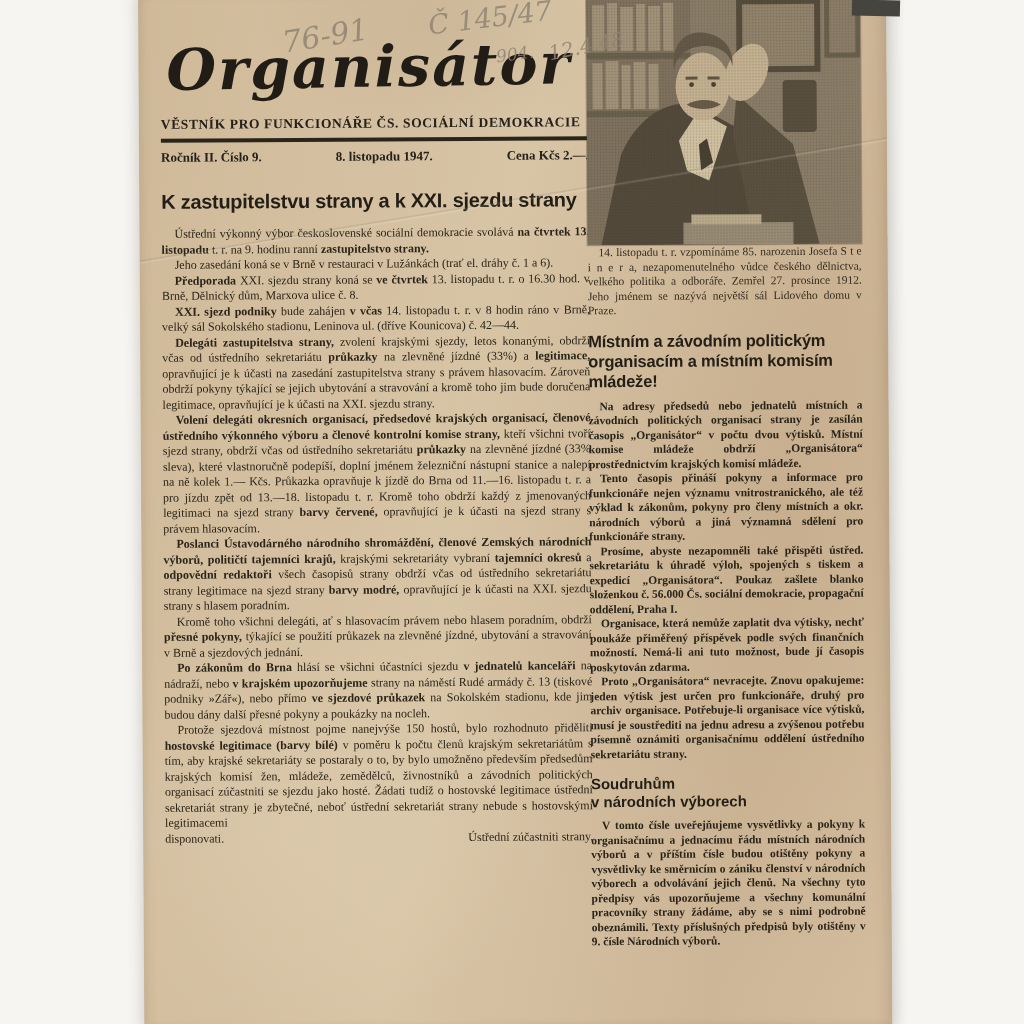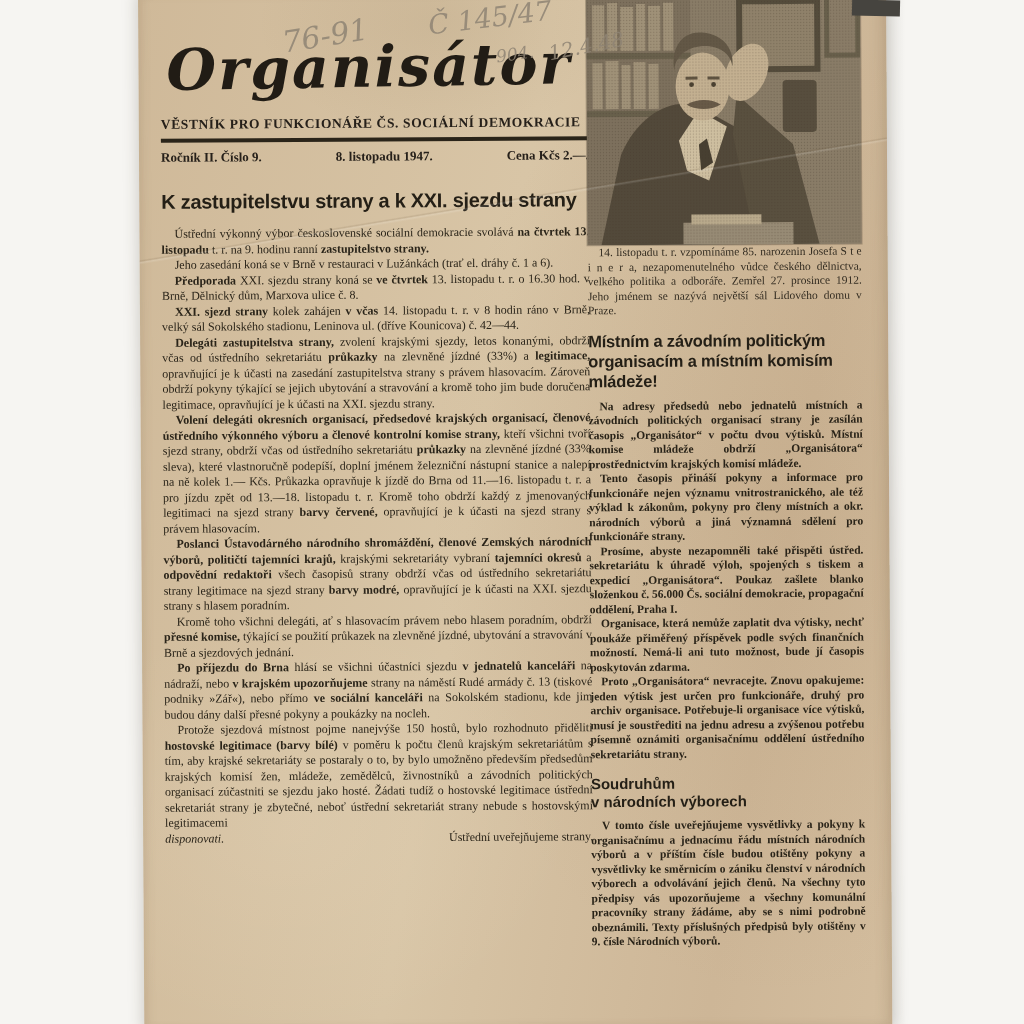--- a/index.html
+++ b/index.html
@@ -58,21 +58,21 @@
   .left-col h1{
     font-family:"Liberation Sans", sans-serif;font-weight:bold;
     font-size:20px;line-height:1.2;letter-spacing:-0.3px;color:#241f16;
     margin:0 0 13px 0;
   }
   .left-col p{
     margin:0;font-size:12px;line-height:15.5px;text-align:justify;
     text-indent:13px;
   }
   .sig-row{display:flex;justify-content:space-between;font-size:12px;line-height:15.5px;}
-  .sig-row .sig{padding-right:6px;font-style:italic;}
+  .sig-row .sig{padding-right:6px;}
   
   .right-col{position:absolute;left:448px;top:6px;width:274px;color:#292318;}
   .photo-frame{width:274px;height:250px;overflow:hidden;background:#8a7f6d;
     box-shadow:0 0 0 1px rgba(60,50,35,0.3);}
   .caption{margin-top:7px;font-size:11px;line-height:14px;text-align:justify;
     text-indent:10px;color:#332c21;}
   .right-col h2{
     font-family:"Liberation Sans", sans-serif;font-weight:bold;font-size:16.5px;
     line-height:1.22;color:#241f16;margin:13px 0 8px 0;letter-spacing:-0.2px;
   }
@@ -101,30 +101,30 @@
       <span>8. listopadu 1947.</span>
       <span>Cena Kčs 2.—.</span>
     </div>
   </div>
 
   <div class="left-col">
     <h1>K zastupitelstvu strany a k XXI. sjezdu strany</h1>
     <p><span>Ústřední výkonný výbor československé sociální demokracie svolává </span><b>na čtvrtek 13. listopadu</b><span> t. r. na 9. hodinu ranní </span><b>zastupitelstvo strany.</b></p>
     <p><span>Jeho zasedání koná se v Brně v restauraci v Lužánkách (trať el. dráhy č. 1 a 6).</span></p>
     <p><b>Předporada</b><span> XXI. sjezdu strany koná se </span><b>ve čtvrtek</b><span> 13. listopadu t. r. o 16.30 hod. v Brně, Dělnický dům, Marxova ulice č. 8.</span></p>
-    <p><b>XXI. sjezd strany</b><span> kolek zahájen </span><b>v včas</b><span> 14. listopadu t. r. v 8 hodin ráno v Brně, velký sál Sokolského stadionu, Leninova ul. (dříve Kounicova) č. 42—44.</span></p>
+    <p><b>XXI. sjezd podniky</b><span> bude zahájen </span><b>v včas</b><span> 14. listopadu t. r. v 8 hodin ráno v Brně, velký sál Sokolského stadionu, Leninova ul. (dříve Kounicova) č. 42—44.</span></p>
     <p><b>Delegáti zastupitelstva strany,</b><span> zvolení krajskými sjezdy, letos konanými, obdrží včas od ústředního sekretariátu </span><b>průkazky</b><span> na zlevněné jízdné (33%) a </span><b>legitimace,</b><span> opravňující je k účasti na zasedání zastupitelstva strany s právem hlasovacím. Zároveň obdrží pokyny týkající se jejich ubytování a stravování a kromě toho jim bude doručena legitimace, opravňující je k účasti na XXI. sjezdu strany.</span></p>
     <p><b>Volení delegáti okresních organisací, předsedové krajských organisací, členové ústředního výkonného výboru a členové kontrolní komise strany,</b><span> kteří všichni tvoří sjezd strany, obdrží včas od ústředního sekretariátu </span><b>průkazky</b><span> na zlevněné jízdné (33% sleva), které vlastnoručně podepíší, doplní jménem železniční nástupní stanice a nalepí na ně kolek 1.— Kčs. Průkazka opravňuje k jízdě do Brna od 11.—16. listopadu t. r. a pro jízdu zpět od 13.—18. listopadu t. r. Kromě toho obdrží každý z jmenovaných legitimaci na sjezd strany </span><b>barvy červené,</b><span> opravňující je k účasti na sjezd strany s právem hlasovacím.</span></p>
     <p><b>Poslanci Ústavodárného národního shromáždění, členové Zemských národních výborů, političtí tajemníci krajů,</b><span> krajskými sekretariáty vybraní </span><b>tajemníci okresů</b><span> a </span><b>odpovědní redaktoři</b><span> všech časopisů strany obdrží včas od ústředního sekretariátu strany legitimace na sjezd strany </span><b>barvy modré,</b><span> opravňující je k účasti na XXI. sjezdu strany s hlasem poradním.</span></p>
-    <p><span>Kromě toho všichni delegáti, ať s hlasovacím právem nebo hlasem poradním, obdrží </span><b>přesné komise,</b><span> týkající se použití průkazek na zlevněné jízdné, ubytování a stravování v Brně a sjezdových jednání.</span></p>
-    <p><b>Po příjezdu do Brna</b><span> hlásí se všichni účastníci sjezdu </span><b>v jednatelů kanceláři</b><span> na nádraží, nebo </span><b>v krajském upozorňujeme</b><span> strany na náměstí Rudé armády č. 13 (tiskové podniky »Zář«), nebo přímo </span><b>ve sociální kanceláři</b><span> na Sokolském stadionu, kde jim budou dány další přesné pokyny a poukázky na nocleh.</span></p>
+    <p><span>Kromě toho všichni delegáti, ať s hlasovacím právem nebo hlasem poradním, obdrží </span><b>přesné pokyny,</b><span> týkající se použití průkazek na zlevněné jízdné, ubytování a stravování v Brně a sjezdových jednání.</span></p>
+    <p><b>Po zákonům do Brna</b><span> hlásí se všichni účastníci sjezdu </span><b>v jednatelů kanceláři</b><span> na nádraží, nebo </span><b>v krajském upozorňujeme</b><span> strany na náměstí Rudé armády č. 13 (tiskové podniky »Zář«), nebo přímo </span><b>ve sjezdové průkazek</b><span> na Sokolském stadionu, kde jim budou dány další přesné pokyny a poukázky na nocleh.</span></p>
     <p><span>Protože sjezdová místnost pojme nanejvýše 150 hostů, bylo rozhodnuto přiděliti </span><b>hostovské legitimace (barvy bílé)</b><span> v poměru k počtu členů krajským sekretariátům s tím, aby krajské sekretariáty se postaraly o to, by bylo umožněno především předsedům krajských komisí žen, mládeže, zemědělců, živnostníků a závodních politických organisací zúčastniti se sjezdu jako hosté. Žádati tudíž o hostovské legitimace ústřední sekretariát strany je zbytečné, neboť ústřední sekretariát strany nebude s hostovskými legitimacemi</span></p>
     <div class="sig-row">
       <span class="sig">disponovati.</span>
-      <span>Ústřední uveřejňujeme strany.</span>
+      <span>Ústřední zúčastniti strany.</span>
     </div>
   </div>
 
   <div class="right-col">
 
     <div class="photo-frame">
       <svg width="274" height="250" viewBox="0 0 274 250" xmlns="http://www.w3.org/2000/svg">
         <defs>
           <pattern id="halftone" width="3" height="3" patternUnits="userSpaceOnUse">
             <circle cx="1.5" cy="1.5" r="0.7" fill="rgba(40,30,20,0.28)"></circle>

